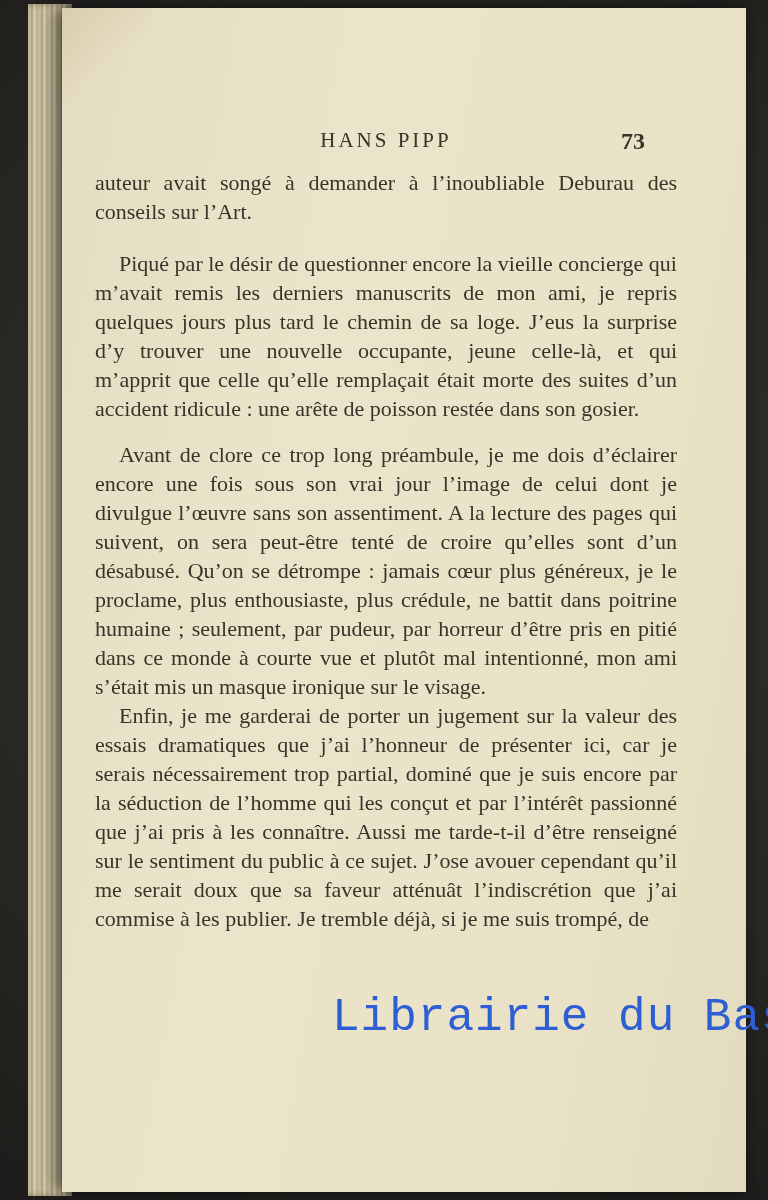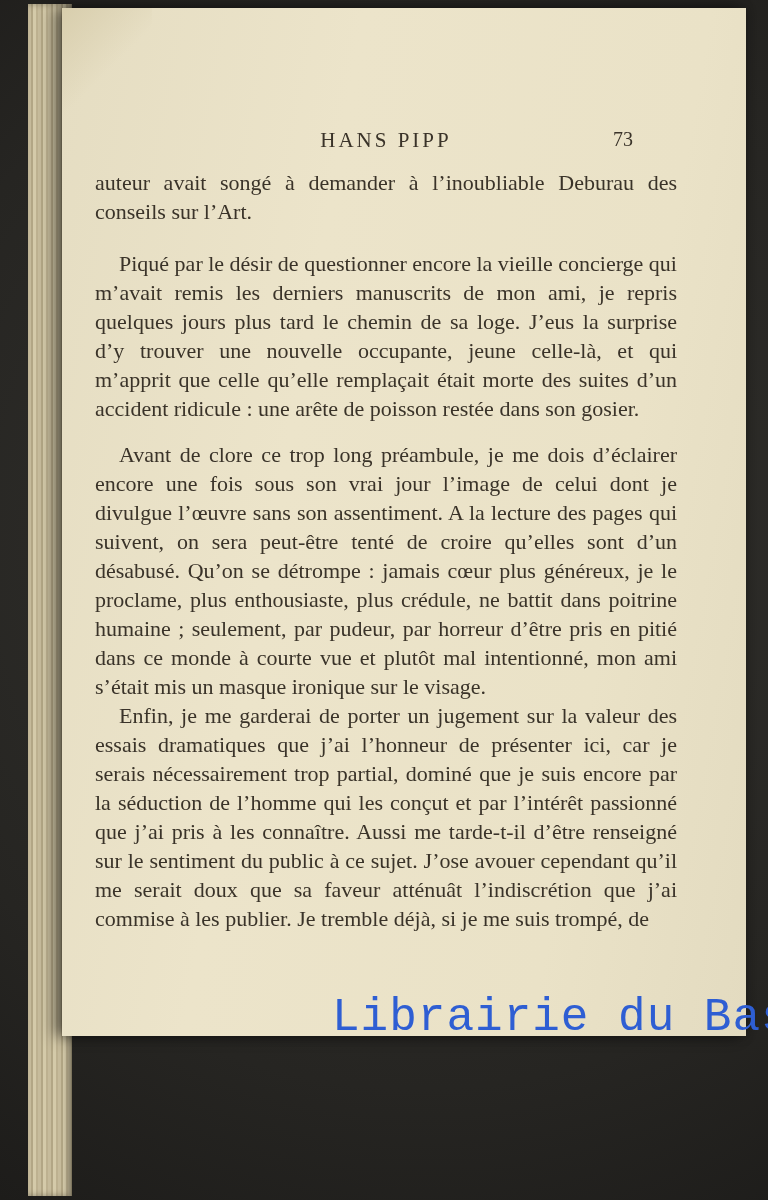--- a/index.html
+++ b/index.html
@@ -15,41 +15,42 @@
     position:absolute;left:28px;top:4px;width:44px;height:1192px;
     background:repeating-linear-gradient(90deg,
       #c6bb9b 0px, #c6bb9b 3px,
       #b2a685 3px, #b2a685 5px,
       #d4caa9 5px, #d4caa9 8px,
       #bdb190 8px, #bdb190 10px);
     box-shadow:inset -4px 0 6px rgba(0,0,0,.35);
   }
   
   .page{
-    position:absolute;left:62px;top:8px;width:684px;height:1028px;
+    position:absolute;left:62px;top:8px;width:684px;height:1184px;
     background:linear-gradient(100deg,#e5ddc2 0%,#ece4ca 35%,#eae2c7 75%,#e3dbc0 100%);
     box-shadow:-8px 0 14px rgba(0,0,0,.45), 0 0 10px rgba(0,0,0,.3);
   }
   
   .page-crease{
     position:absolute;left:0;top:0;width:90px;height:110px;
     background:linear-gradient(135deg, #d8cead 0%, rgba(216,206,173,0) 55%);
     pointer-events:none;
   }
   .page-header{
     position:absolute;top:120px;left:33px;width:582px;height:30px;
     color:#3a3329;
   }
   .page-title{
     position:absolute;left:0;right:0;text-align:center;
     font-size:21px;letter-spacing:3px;font-weight:normal;
   }
   .page-number{
-    position:absolute;right:44px;top:0;
-    font-size:20px;
+    position:absolute;right:32px;top:0;
+    font-size:24px;
+    font-weight:bold;
   }
   .page-body{
     position:absolute;top:160px;left:33px;width:582px;
     font-size:22px;line-height:29px;
     color:#3a3329;
     text-align:justify;
     hyphens:auto;
   }
   .page-body p{margin:0;}
   .page-body p.indent{text-indent:24px;}

